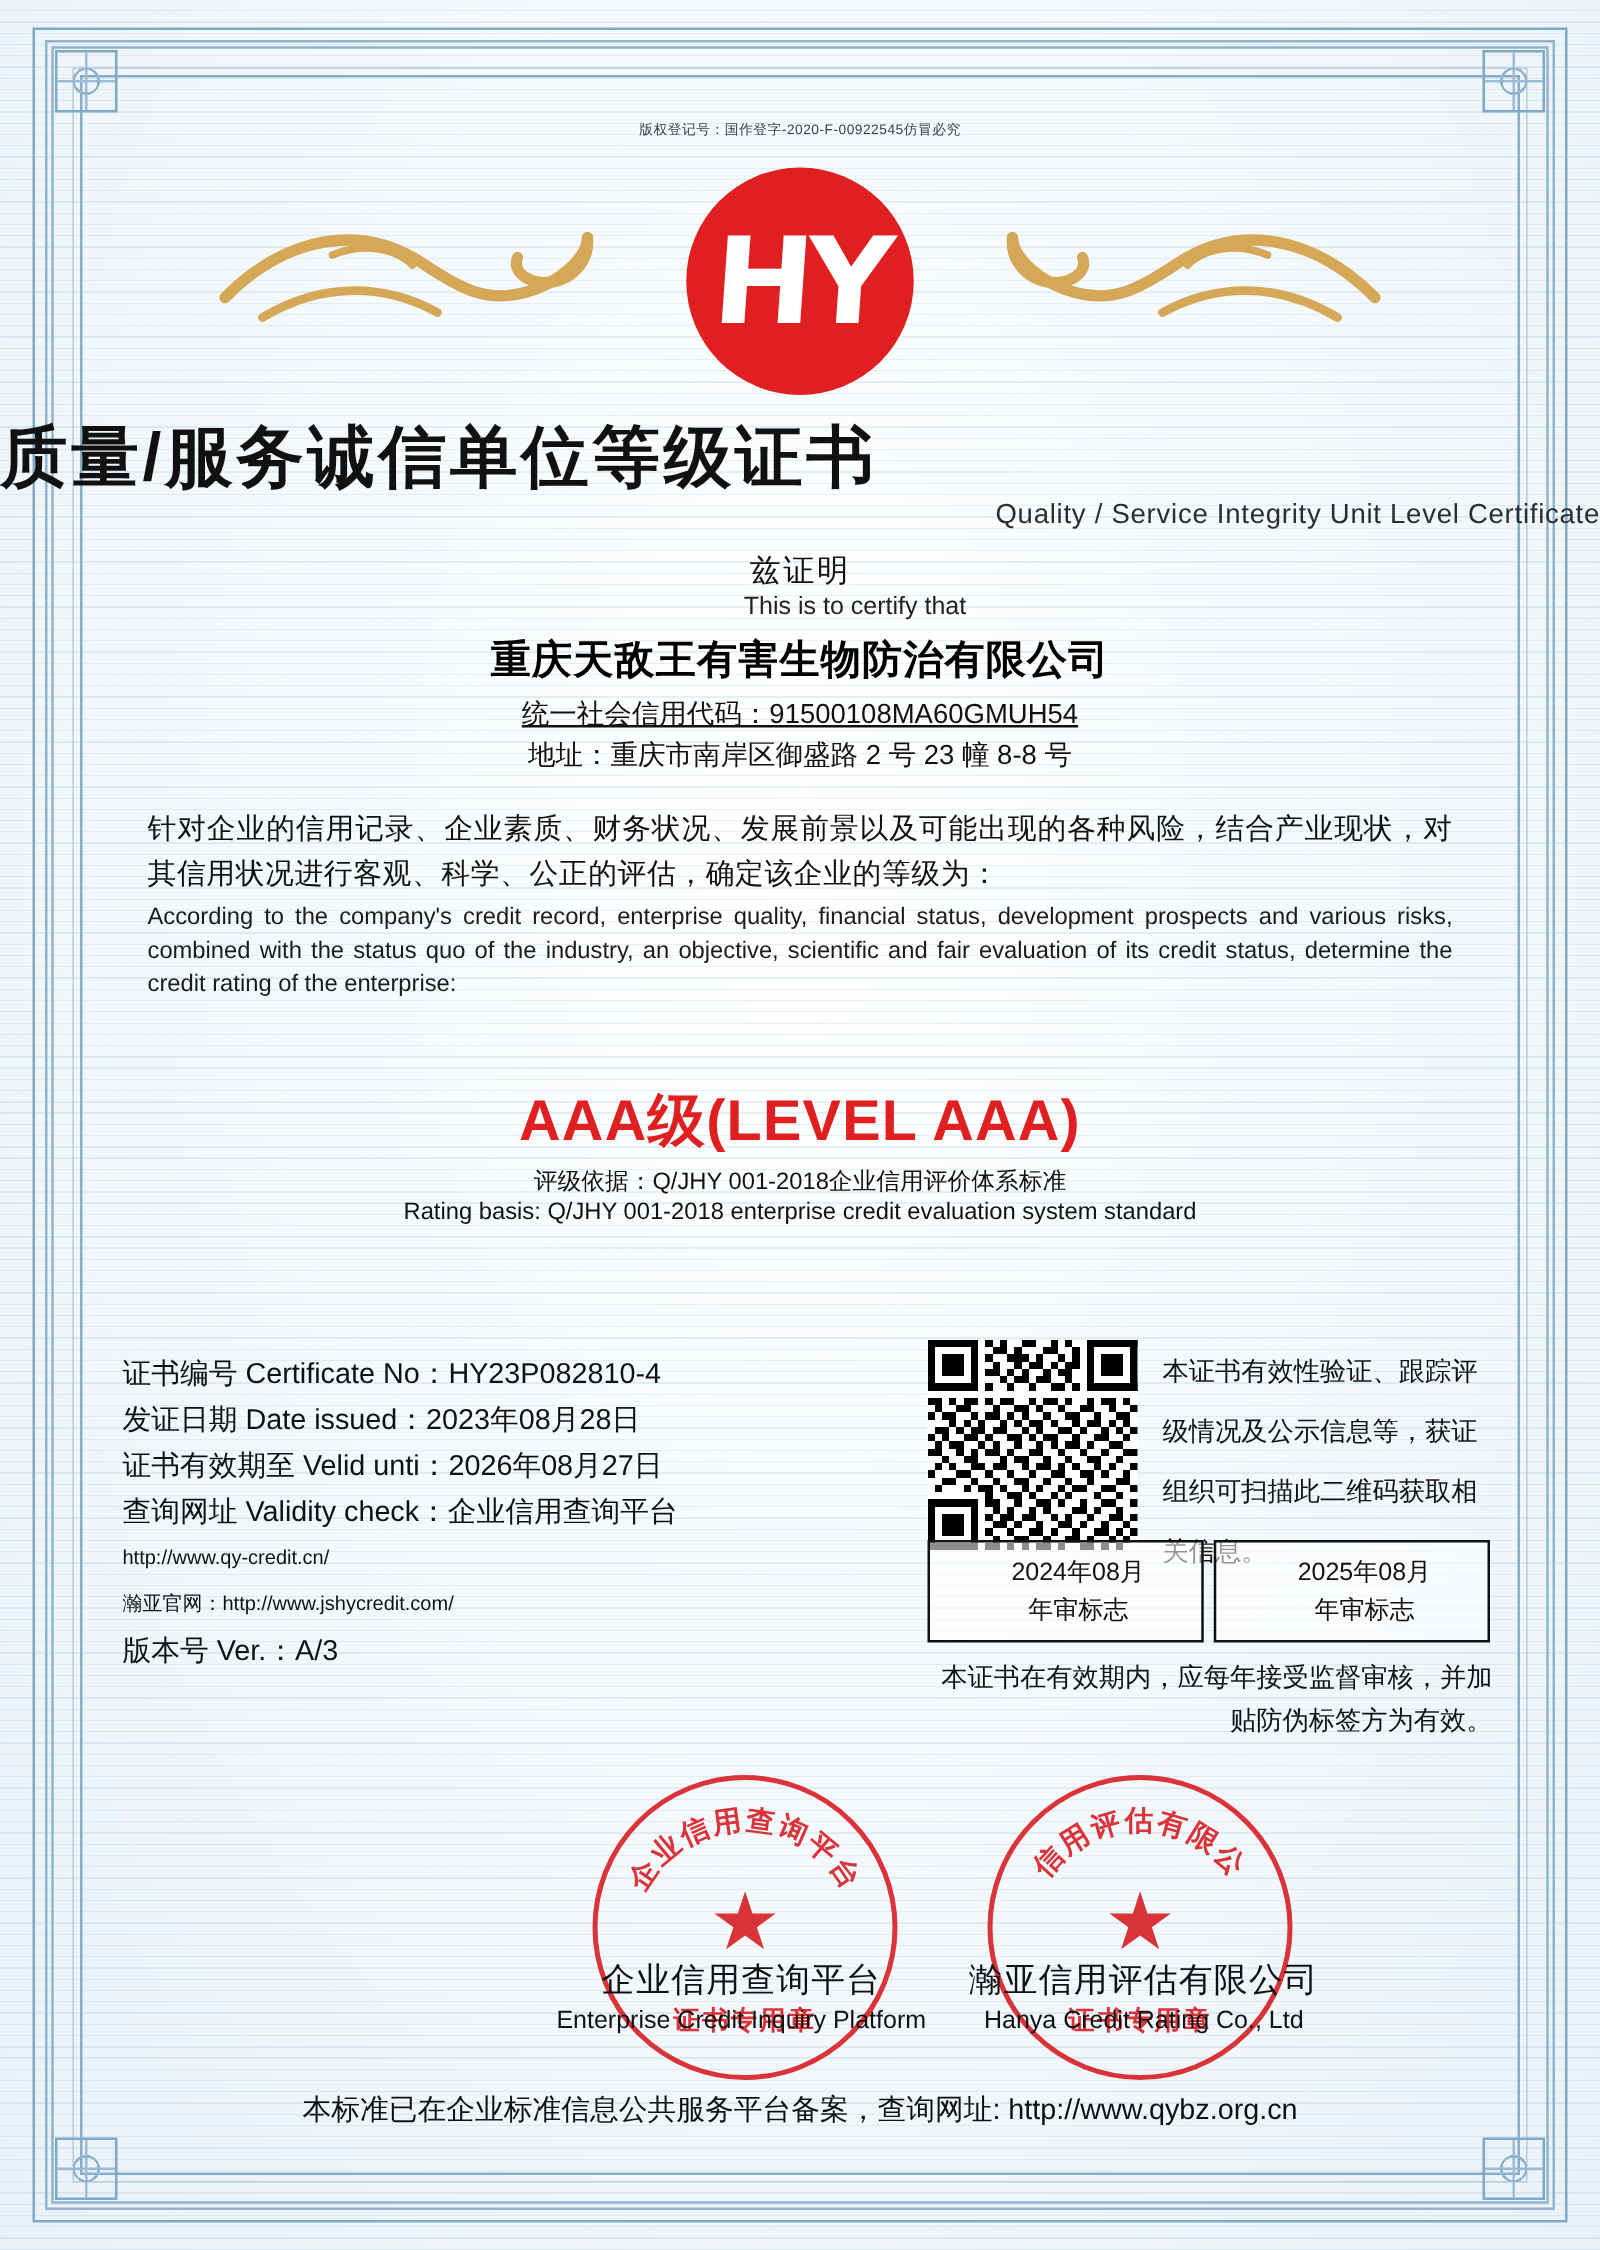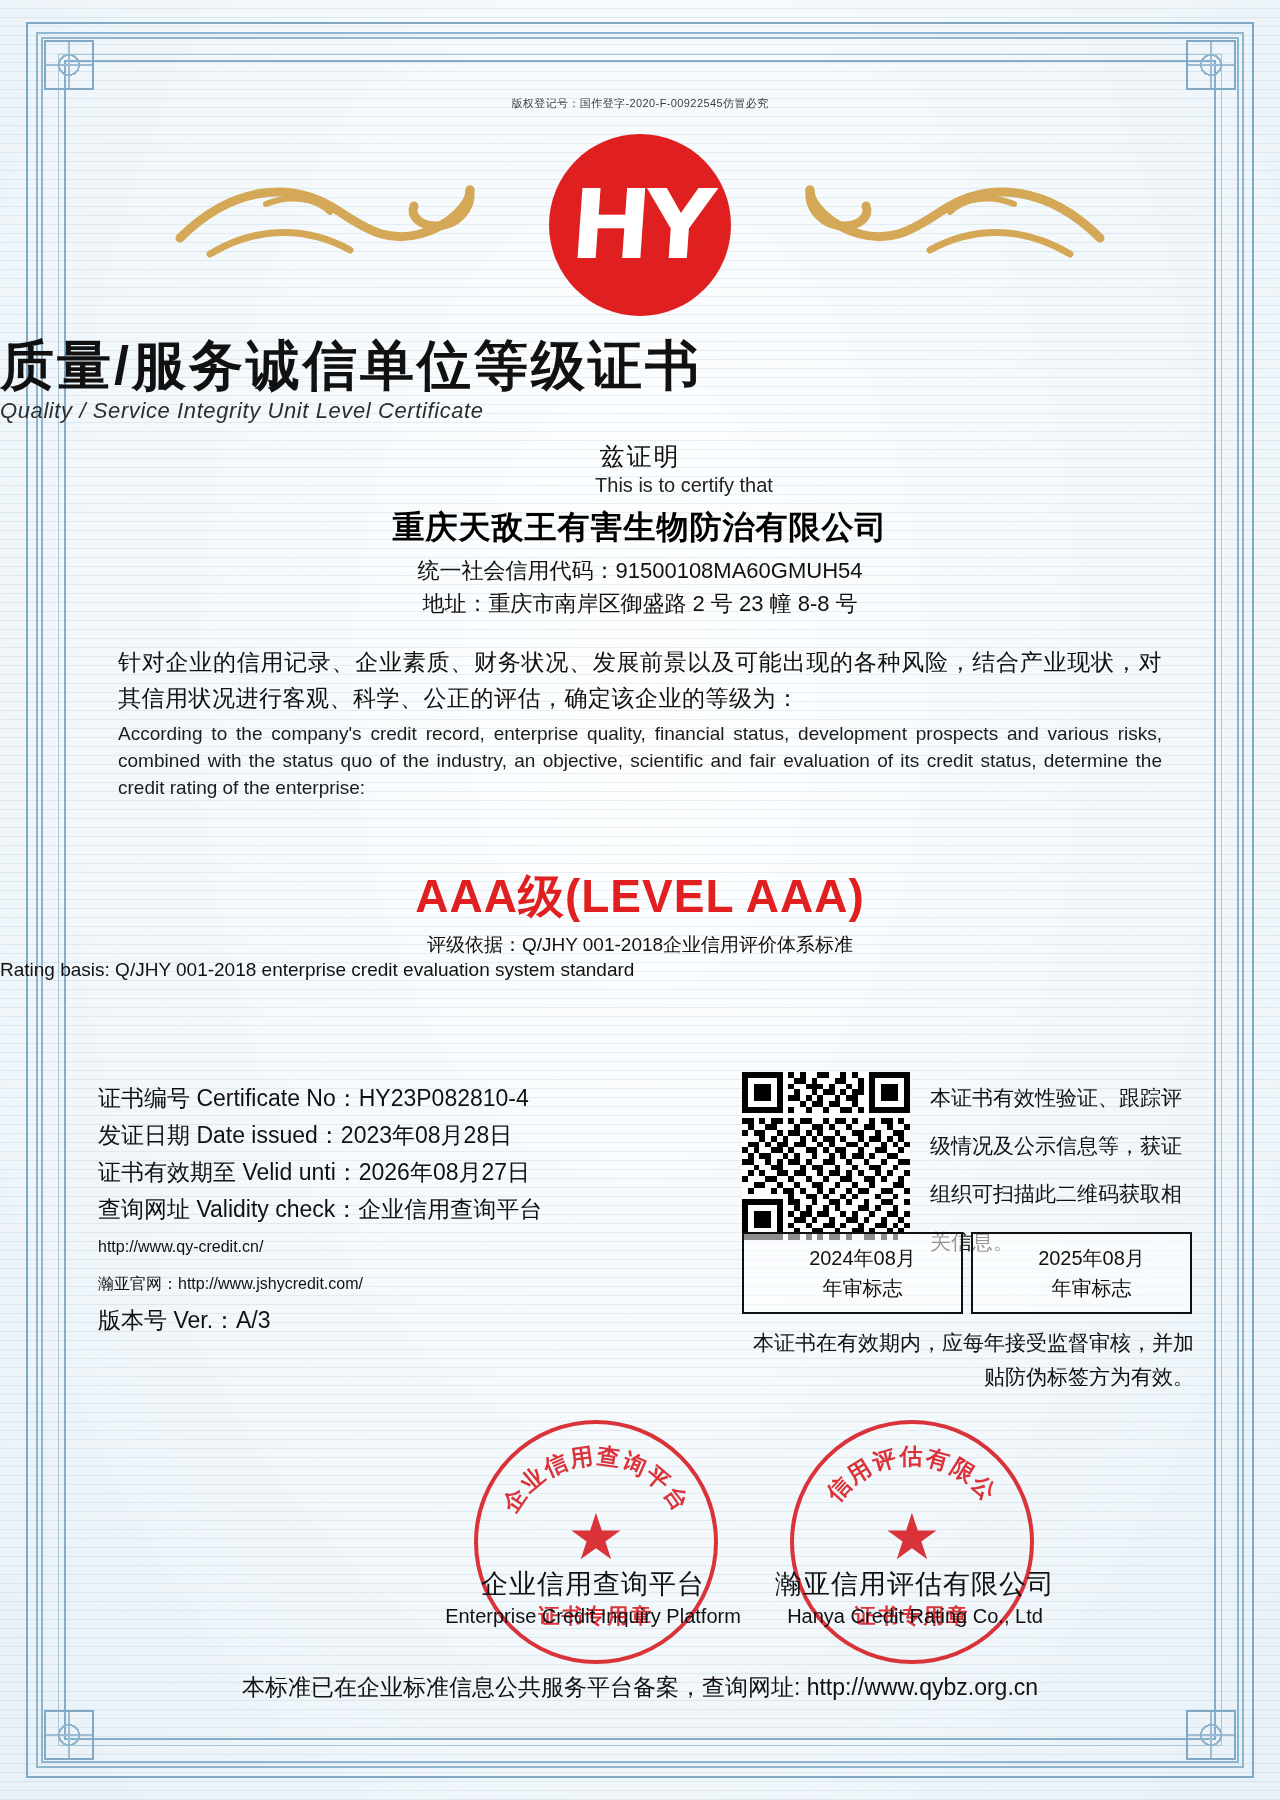--- a/index.html
+++ b/index.html
@@ -73,37 +73,37 @@
   }
 
   
   .title-cn{
     position:absolute;top:330px;left:0;width:100%;
     text-align:left;font-size:54px;font-weight:bold;color:#111;
     letter-spacing:3px;
   }
   .title-en{
     position:absolute;top:398px;left:0;width:100%;
-    text-align:left;font-size:22px;color:#2d2d2d;letter-spacing:.6px;font-style:italic;
+    text-align:right;font-size:22px;color:#2d2d2d;letter-spacing:.6px;
   }
   .certify-cn{
     position:absolute;top:440px;left:0;width:100%;
     text-align:center;font-size:25px;color:#111;letter-spacing:2px;
   }
   .certify-en{
     position:absolute;top:474px;left:0;width:100%;
     text-align:center;font-size:20px;color:#222;padding-left:44px;
   }
   .company{
     position:absolute;top:506px;left:0;width:100%;
     text-align:center;font-size:32px;font-weight:bold;color:#000;letter-spacing:1px;
   }
   .credit-code{
     position:absolute;top:556px;left:0;width:100%;
-    text-align:center;font-size:22px;color:#111;
+    text-align:center;font-size:22px;color:#111;text-decoration:underline;
   }
   .address{
     position:absolute;top:589px;left:0;width:100%;
     text-align:center;font-size:22px;color:#111;
   }
 
   
   .para{
     position:absolute;top:644px;left:118px;width:1044px;
   }
@@ -117,21 +117,21 @@
   .level{
     position:absolute;top:866px;left:0;width:100%;
     text-align:center;font-size:46px;font-weight:bold;color:#e02020;letter-spacing:1px;
   }
   .basis-cn{
     position:absolute;top:932px;left:0;width:100%;
     text-align:center;font-size:19px;color:#111;
   }
   .basis-en{
     position:absolute;top:959px;left:0;width:100%;
-    text-align:left;font-size:19px;color:#111;
+    text-align:center;font-size:19px;color:#111;
   }
 
   
   .details{
     position:absolute;top:1080px;left:98px;width:560px;
     font-size:23px;line-height:37px;color:#111;
   }
   .details .url{font-size:16px;}
 
   

